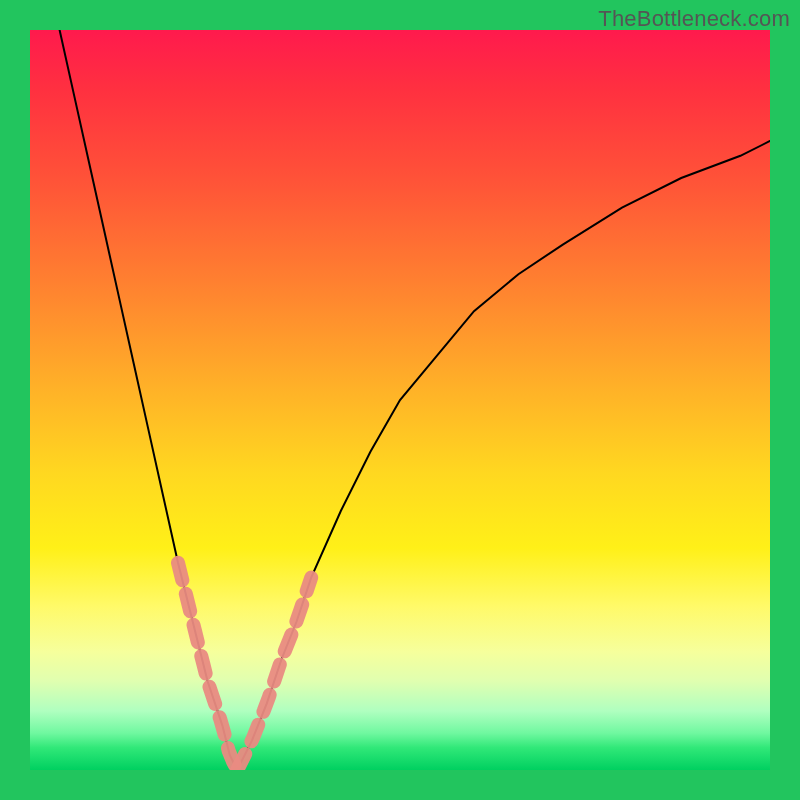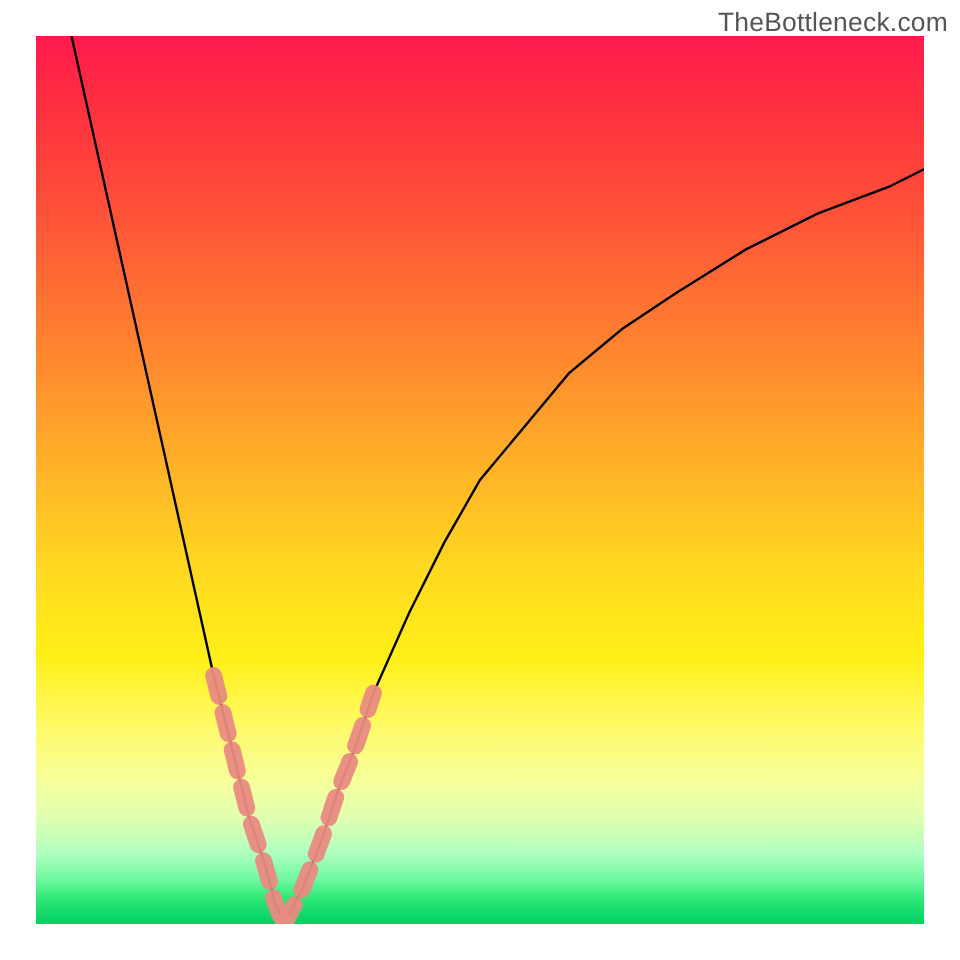--- a/index.html
+++ b/index.html
@@ -8,21 +8,21 @@
     width: 800px;
     height: 800px;
     overflow: hidden;
     background: #000;
     font-family: Arial, Helvetica, sans-serif;
   }
   .frame {
     position: absolute;
     top: 0; left: 0;
     width: 800px; height: 800px;
-    background: #ffffff;
+    background: #22c55e;
   }
   .plot-area {
     position: absolute;
     top: 30px;
     left: 30px;
     width: 740px;
     height: 740px;
     overflow: hidden;
   }
   .gradient-bg {

